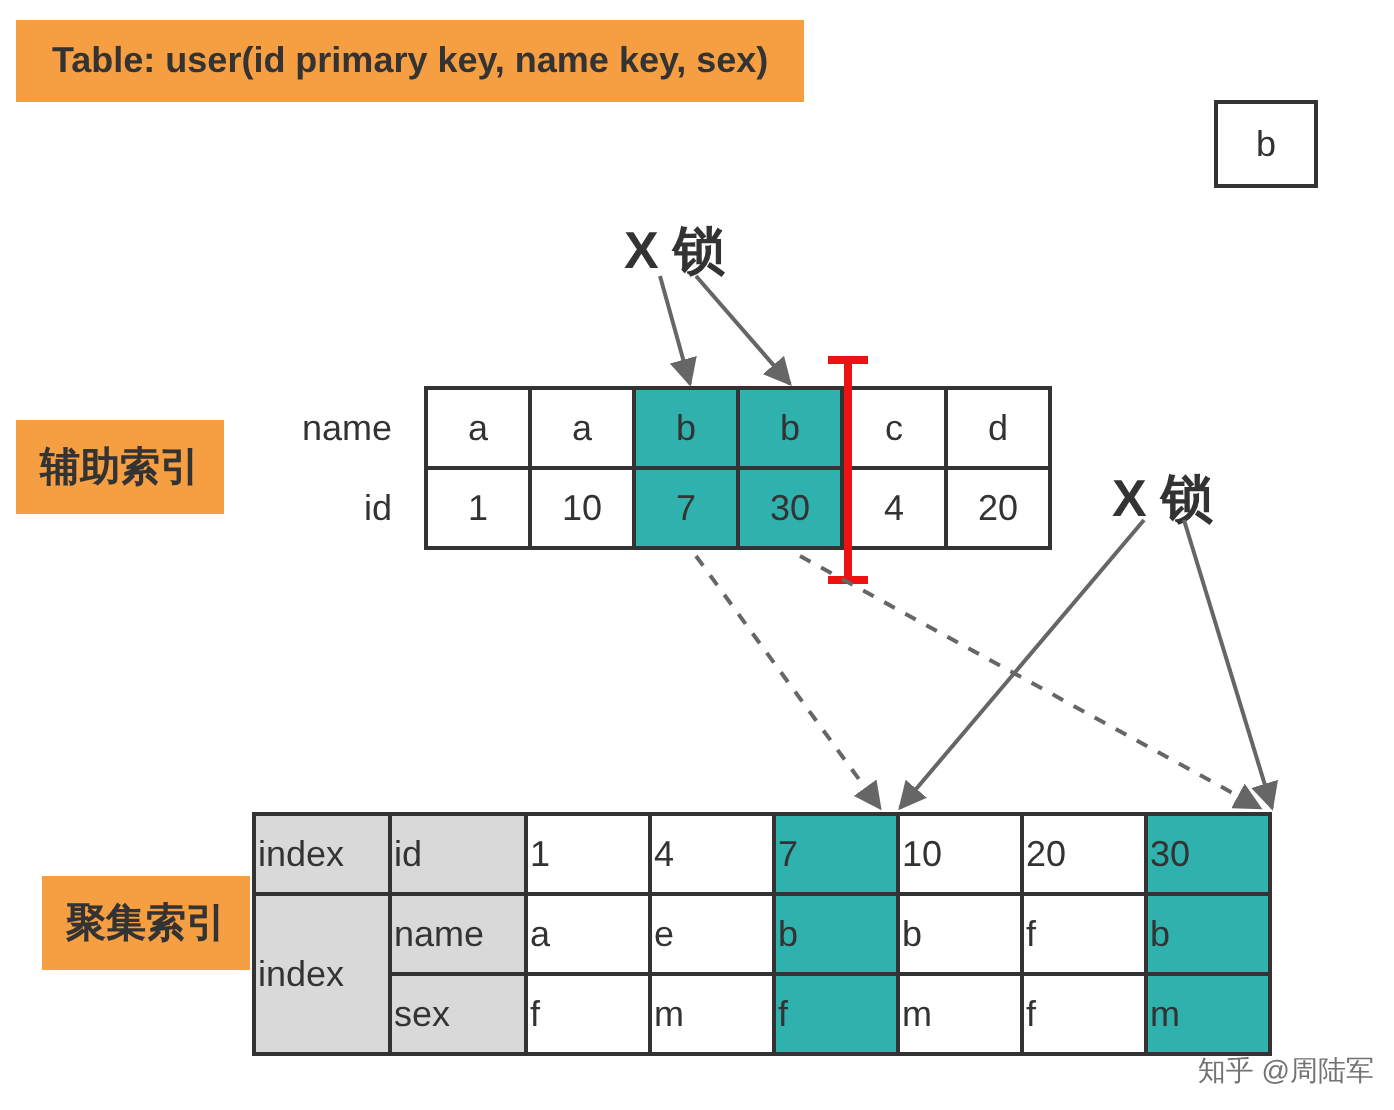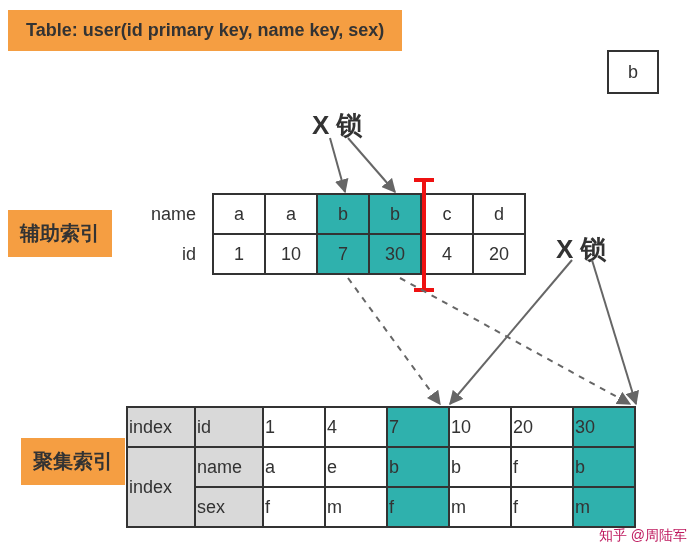--- a/index.html
+++ b/index.html
@@ -98,21 +98,21 @@
   .svg-overlay {
     position: absolute;
     left: 0; top: 0;
     width: 697px; height: 555px;
     pointer-events: none;
   }
   .watermark {
     position: absolute;
     right: 10px;
     bottom: 10px;
-    color: #be185d;
+    color: #737373;
     font-size: 14px;
   }
 </style>
 </head>
 <body>
 
 <div class="title-box">Table: user(id primary key, name key, sex)</div>
 
 <table class="top-small-table">
   <tbody>

